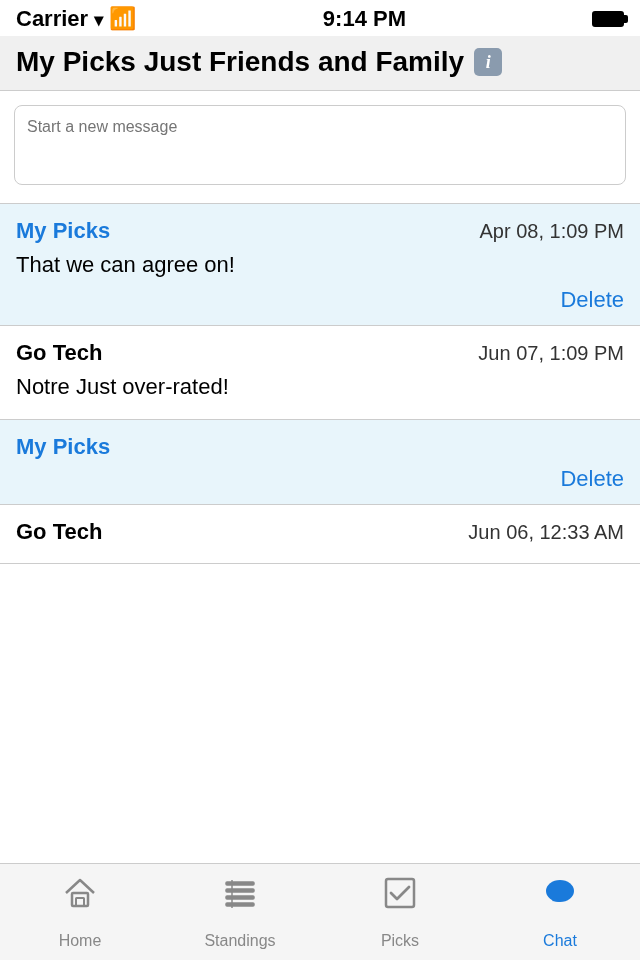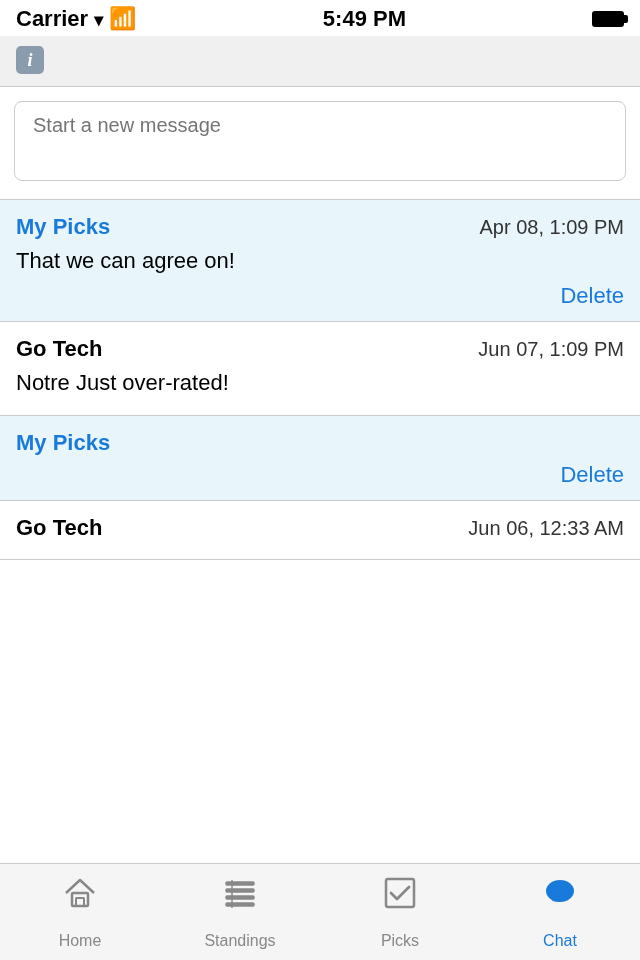--- a/index.html
+++ b/index.html
@@ -82,22 +82,22 @@
     .new-message-container {
       padding: 14px 14px;
       border-bottom: 1px solid #ccc;
       background: #fff;
     }
     .new-message-input {
       width: 100%;
       min-height: 80px;
       border: 1px solid #ccc;
       border-radius: 8px;
-      padding: 12px 18px;
-      font-size: 20px;
+      padding: 12px 12px;
+      font-size: 16px;
       color: #1d4ed8;
       resize: none;
       outline: none;
       font-family: inherit;
     }
 
     
     .message-item {
       padding: 14px 16px 12px;
       border-bottom: 1px solid #ccc;
@@ -180,27 +180,28 @@
   </style>
 </head>
 <body>
 
 <div class="status-bar">
   <span>
     Carrier
     <span style="font-size:18px;">▾</span>
     📶
   </span>
-  <span class="status-bar-center">5:49 PM</span>
+  <span class="status-bar-center">9:14 PM</span>
   <span class="status-bar-right">
     <span class="battery-icon"></span>
   </span>
 </div>
 
 <div class="header">
+  <span class="header-title">My Picks  Just Friends and Family</span>
   <span class="info-button">i</span>
 </div>
 
 <div class="content-area">
 
   <div class="new-message-container">
     <textarea class="new-message-input" placeholder="Start a new message" style=""></textarea>
   </div>
 
   <div id="messages-list">

